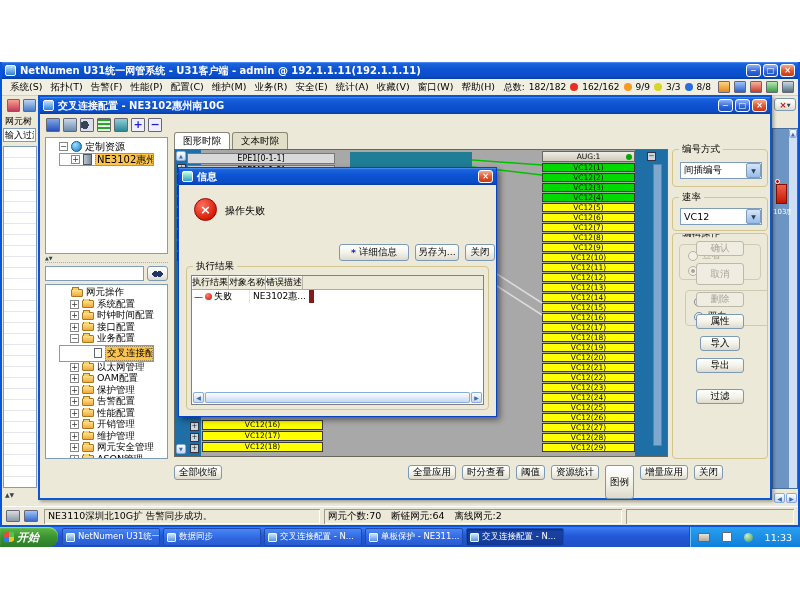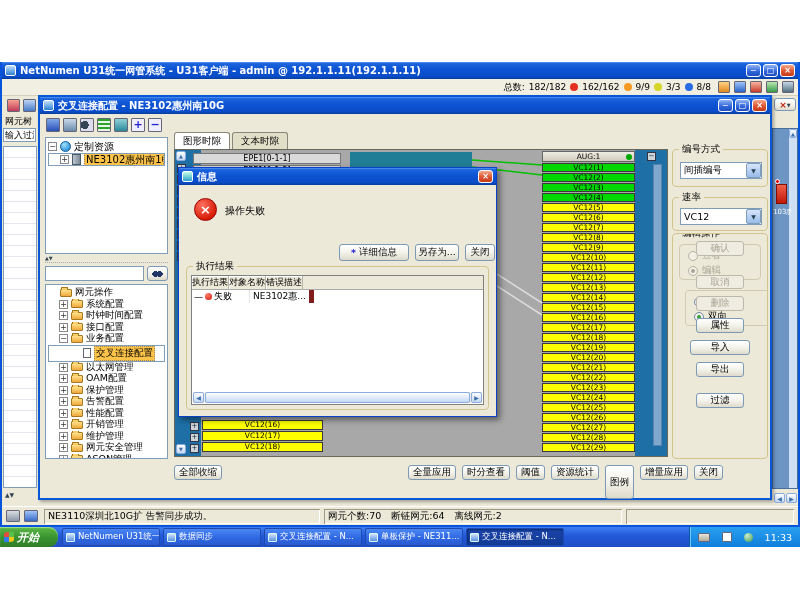--- a/index.html
+++ b/index.html
@@ -11,21 +11,21 @@
 .appicon{width:11px;height:11px;flex:0 0 11px;background:linear-gradient(#bfe0ff,#2a7fd0);border:1px solid #fff;border-radius:2px}
 .winbtns{margin-left:auto;display:flex;gap:2px}
 .winbtn{width:15px;height:13px;border:1px solid #fff;border-radius:3px;background:linear-gradient(#8fb3f5,#2f63d8 60%,#1c4fc0);color:#fff;font-size:8px;line-height:11px;text-align:center;font-weight:bold}
 .winbtn.close{background:linear-gradient(#f5a98c,#dd5531 55%,#c23a18)}
 .menubar{background:#f1efe2;border-bottom:1px solid #d4d0be;display:flex;align-items:center;font-size:9.5px;padding:0 4px}
 .menuitem{padding:1px 4px;white-space:nowrap}
 .xpbtn{background:linear-gradient(#ffffff,#f2f1e8 55%,#dedacb);border:1px solid #7c9ab5;border-radius:3px;font-size:9.5px;display:flex;align-items:center;justify-content:center;white-space:nowrap;color:#000}
 .xpbtn.disabled{color:#a9a596;border-color:#bcb9aa;background:#efede1}
 .sunken{box-shadow:inset 1px 1px 0 #9d9a8b,inset -1px -1px 0 #fff}
 
-.treebox{background:#fff;border:1px solid #7f9db9;overflow:hidden;padding:2px 2px}
+.treebox{background:#fff;border:1px solid #7f9db9;overflow:hidden;padding:2px 13px}
 .trow{display:flex;align-items:center;gap:3px;height:11.5px;font-size:9.5px;white-space:nowrap;overflow:hidden}
 .tree1 .trow{height:13px;font-size:10px}
 .trow .exp{width:9px;height:9px;flex:0 0 9px;border:1px solid #888;background:#fff;font-size:8px;line-height:7px;text-align:center;color:#333}
 .trow.plus .exp::before{content:"+"}
 .trow.minus .exp::before{content:"\2212"}
 .trow.noexp .exp{visibility:hidden}
 .trow.l1{padding-left:11px}.trow.l2{padding-left:22px}
 .ticon{flex:0 0 auto;position:relative}
 .trow.closed .ticon,.trow.open .ticon{width:12px;height:8px;background:linear-gradient(#ffe08a,#f0a93d);border:1px solid #a8781e;border-radius:1px}
 .trow.closed .ticon::before,.trow.open .ticon::before{content:"";position:absolute;top:-3px;left:0;width:5px;height:2px;background:#f7cf6a;border:1px solid #a8781e;border-bottom:none}
@@ -71,20 +71,35 @@
     <div class="titlebar abs" style="left:0;top:0;width:100%;height:17px">
       <span class="appicon"></span>
       <span>NetNumen U31统一网管系统 - U31客户端 - admin @ 192.1.1.11(192.1.1.11)</span>
       <span class="winbtns">
         <span class="winbtn">─</span>
         <span class="winbtn">□</span>
         <span class="winbtn close">×</span>
       </span>
     </div>
     <div class="menubar abs" style="left:0;top:17px;width:100%;height:17px">
+      <span style="display:flex">
+
+      <span class="menuitem">系统(S)</span>
+          <span class="menuitem">拓扑(T)</span>
+          <span class="menuitem">告警(F)</span>
+          <span class="menuitem">性能(P)</span>
+          <span class="menuitem">配置(C)</span>
+          <span class="menuitem">维护(M)</span>
+          <span class="menuitem">业务(R)</span>
+          <span class="menuitem">安全(E)</span>
+          <span class="menuitem">统计(A)</span>
+          <span class="menuitem">收藏(V)</span>
+          <span class="menuitem">窗口(W)</span>
+          <span class="menuitem">帮助(H)</span>
+        </span>
       <span style="margin-left:auto;display:flex;align-items:center;gap:4px;font-size:9px">
         <span>总数:</span>
         <span>182/182</span>
         <span style="width:8px;height:8px;border-radius:50%;background:#e53020"></span>
         <span>162/162</span>
         <span style="width:8px;height:8px;border-radius:50%;background:#f59a23"></span>
         <span>9/9</span>
         <span style="width:8px;height:8px;border-radius:50%;background:#d6d62a"></span>
         <span>3/3</span>
         <span style="width:8px;height:8px;border-radius:50%;background:#2a6be6"></span>
@@ -275,21 +290,21 @@
         <span class="pbox" style="left:2px;top:69px"></span>
         <span class="pbox" style="left:2px;top:80px"></span>
         <span class="pbox" style="left:2px;top:91px"></span>
         <span class="pbox" style="left:2px;top:102px"></span>
         <div class="abs" style="left:13px;top:0;width:13px;height:308px;background:#1d6fa6"></div>
         <span class="pbox" style="left:15px;top:272px"></span>
         <span class="pbox" style="left:15px;top:283px"></span>
         <span class="pbox" style="left:15px;top:294px"></span>
         <div class="abs sarrow" style="left:1px;top:294px;width:10px;height:10px;font-size:5px;line-height:9px">▼</div>
 
-        <div class="abs" style="left:18px;top:3px;width:148px">
+        <div class="abs" style="left:12px;top:3px;width:148px">
 
         <div style="height:11px;margin-bottom:1px;background:#d9d9d9;border:1px solid #777;font-size:8px;line-height:9px;text-align:center">EPE1[0-1-1]</div>
             <div style="height:11px;margin-bottom:1px;background:#d9d9d9;border:1px solid #777;font-size:8px;line-height:9px;text-align:center">EPE1[0-1-2]</div>
           </div>
         <div class="abs" style="left:175px;top:2px;width:122px;height:26px;background:#1f7d95"></div>
 
         <svg class="abs" style="left:297px;top:0;width:70px;height:308px" viewBox="0 0 70 308">
           <line x1="0" y1="10" x2="70" y2="15" stroke="#00c000" stroke-width="1.5"></line>
           <line x1="0" y1="17" x2="70" y2="25" stroke="#00c000" stroke-width="1.5"></line>
           <line x1="0" y1="108" x2="70" y2="153" stroke="#dcdcdc" stroke-width="1.5"></line>
@@ -377,24 +392,24 @@
                 <span>单向</span>
               </span>
             <span class="radio checked" style="left:8px;top:19px">
                 <span class="rdot"></span>
                 <span>双向</span>
               </span>
           </div>
           <div>
 
           <div class="xpbtn btnstack disabled" style="position:relative;width:48px;height:15px;margin:7px auto 0">确认</div>
-              <div class="xpbtn btnstack disabled" style="position:relative;width:48px;height:14px;margin:19px auto 0">取消</div>
+              <div class="xpbtn btnstack disabled" style="position:relative;width:48px;height:22px;margin:7px auto 0">取消</div>
               <div class="xpbtn btnstack disabled" style="position:relative;width:48px;height:15px;margin:7px auto 0">删除</div>
               <div class="xpbtn btnstack" style="position:relative;width:48px;height:15px;margin:7px auto 0">属性</div>
-              <div class="xpbtn btnstack" style="position:relative;width:60px;height:15px;margin:7px auto 0">导入</div>
+              <div class="xpbtn btnstack" style="position:relative;width:40px;height:15px;margin:7px auto 0">导入</div>
               <div class="xpbtn btnstack" style="position:relative;width:48px;height:15px;margin:7px auto 16px">导出</div>
               <div class="xpbtn btnstack" style="position:relative;width:48px;height:15px;margin:7px auto 0">过滤</div>
             </div>
         </div>
       </div>
 
       <div class="xpbtn abs" style="left:134px;top:368px;width:48px;height:15px">全部收缩</div>
       <div class="abs" style="left:368px;top:368px;display:flex;gap:6px">
 
       <span class="xpbtn" style="height:15px;padding:0 4px">全量应用</span>

